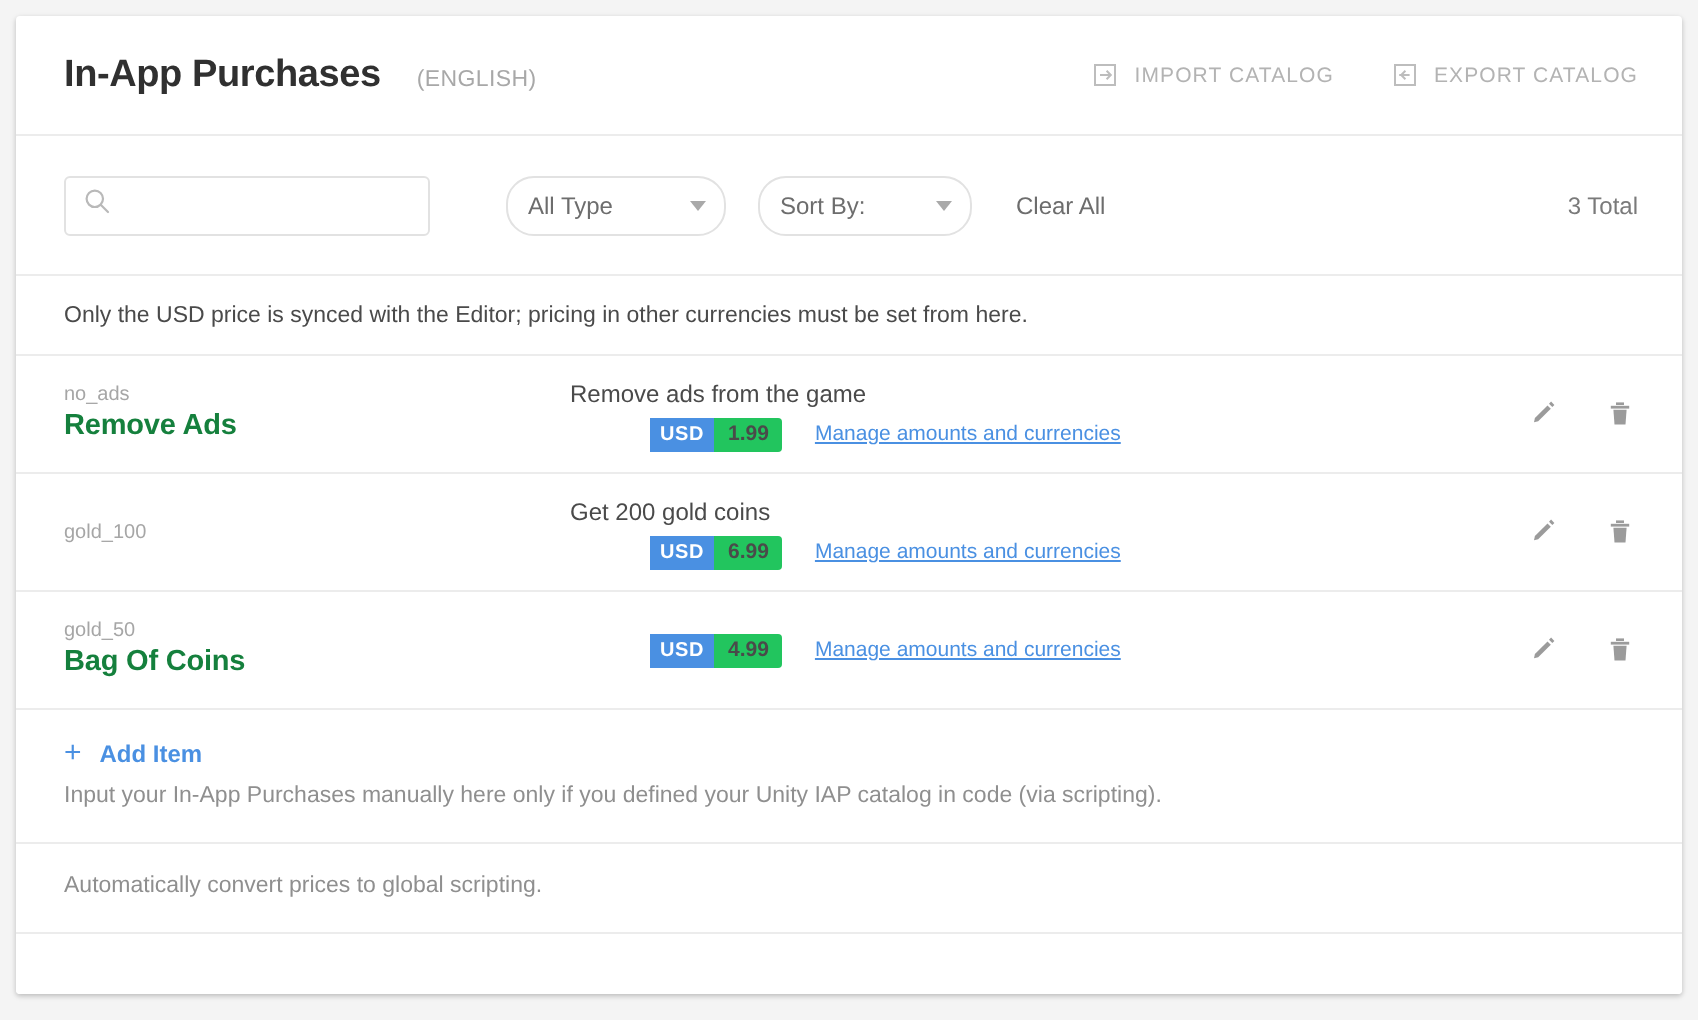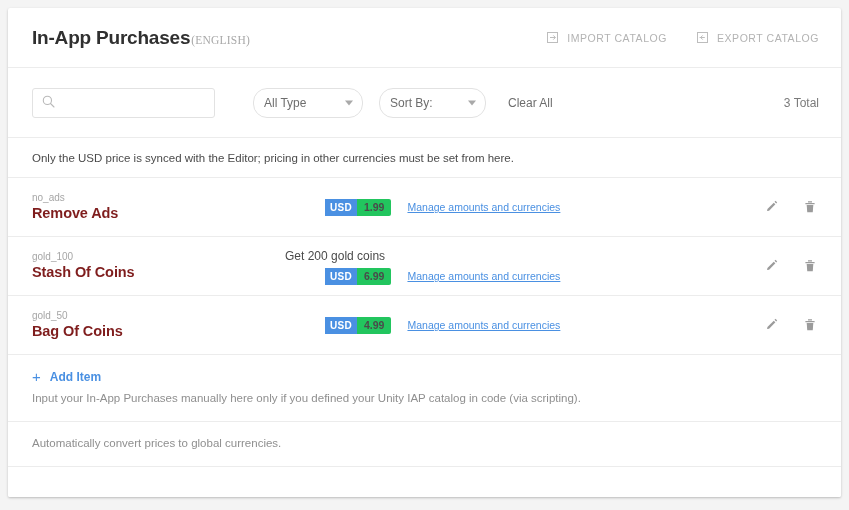--- a/index.html
+++ b/index.html
@@ -50,23 +50,22 @@
   .page-title {
     font-size: 19px;
     font-weight: 700;
     color: #303030;
     letter-spacing: -0.2px;
   }
 
   .page-title-lang {
     font-size: 11.5px;
     color: #a8a8a8;
-    margin-left: 1px;
+    margin-left: 18px;
     letter-spacing: 0.2px;
-    font-family: Liberation Serif, serif;
   }
 
   .header-actions {
     display: flex;
     align-items: center;
     gap: 30px;
     flex: 0 0 auto;
   }
 
   .hdr-action {
@@ -197,21 +196,21 @@
 
   .item-sku {
     font-size: 10px;
     color: #a6a6a6;
     line-height: 13px;
   }
 
   .item-name {
     font-size: 14.5px;
     font-weight: 700;
-    color: #7f1d1d;
+    color: #15803d;
     line-height: 19px;
     letter-spacing: -0.1px;
   }
 
   .item-detail {
     flex: 1 1 auto;
     min-width: 0;
   }
 
   .item-desc {
@@ -380,20 +379,21 @@
   </div>
 
   <div class="notice-bar">Only the USD price is synced with the Editor; pricing in other currencies must be set from here.</div>
 
   <div class="item-row">
     <div class="item-ident">
       <div class="item-sku">no_ads</div>
       <div class="item-name">Remove Ads</div>
     </div>
     <div class="item-detail">
+      <div class="item-desc">Remove ads from the game</div>
       <div class="price-line">
         <span class="price-chip">
           <span class="price-cur">USD</span>
           <span class="price-val">1.99</span>
         </span>
         <span class="manage-link">Manage amounts and currencies</span>
       </div>
     </div>
     <div class="row-actions">
       <span class="row-icon-btn">
@@ -408,21 +408,20 @@
           <path d="M2.4 2.9h9.2v1.4H2.4z" fill="#9b9b9b"></path>
           <path d="M3.7 4.9h6.6l-0.55 7.4H4.25L3.7 4.9z" fill="#9b9b9b"></path>
         </svg>
       </span>
     </div>
   </div>
 
   <div class="item-row">
     <div class="item-ident">
       <div class="item-sku">gold_100</div>
-      <div class="item-name">Stash Of Coins</div>
     </div>
     <div class="item-detail">
       <div class="item-desc">Get 200 gold coins</div>
       <div class="price-line">
         <span class="price-chip">
           <span class="price-cur">USD</span>
           <span class="price-val">6.99</span>
         </span>
         <span class="manage-link">Manage amounts and currencies</span>
       </div>
@@ -477,18 +476,18 @@
 
   <div class="block">
     <div class="block-action">
       <span class="plus-icon">+</span>
       <span>Add Item</span>
     </div>
     <div class="block-hint">Input your In-App Purchases manually here only if you defined your Unity IAP catalog in code (via scripting).</div>
   </div>
 
   <div class="block">
-    <div class="block-hint">Automatically convert prices to global currencies.</div>
+    <div class="block-hint">Automatically convert prices to global scripting.</div>
   </div>
 
   <div class="card-footer"></div>
 
 </div>
 
 </body></html>

